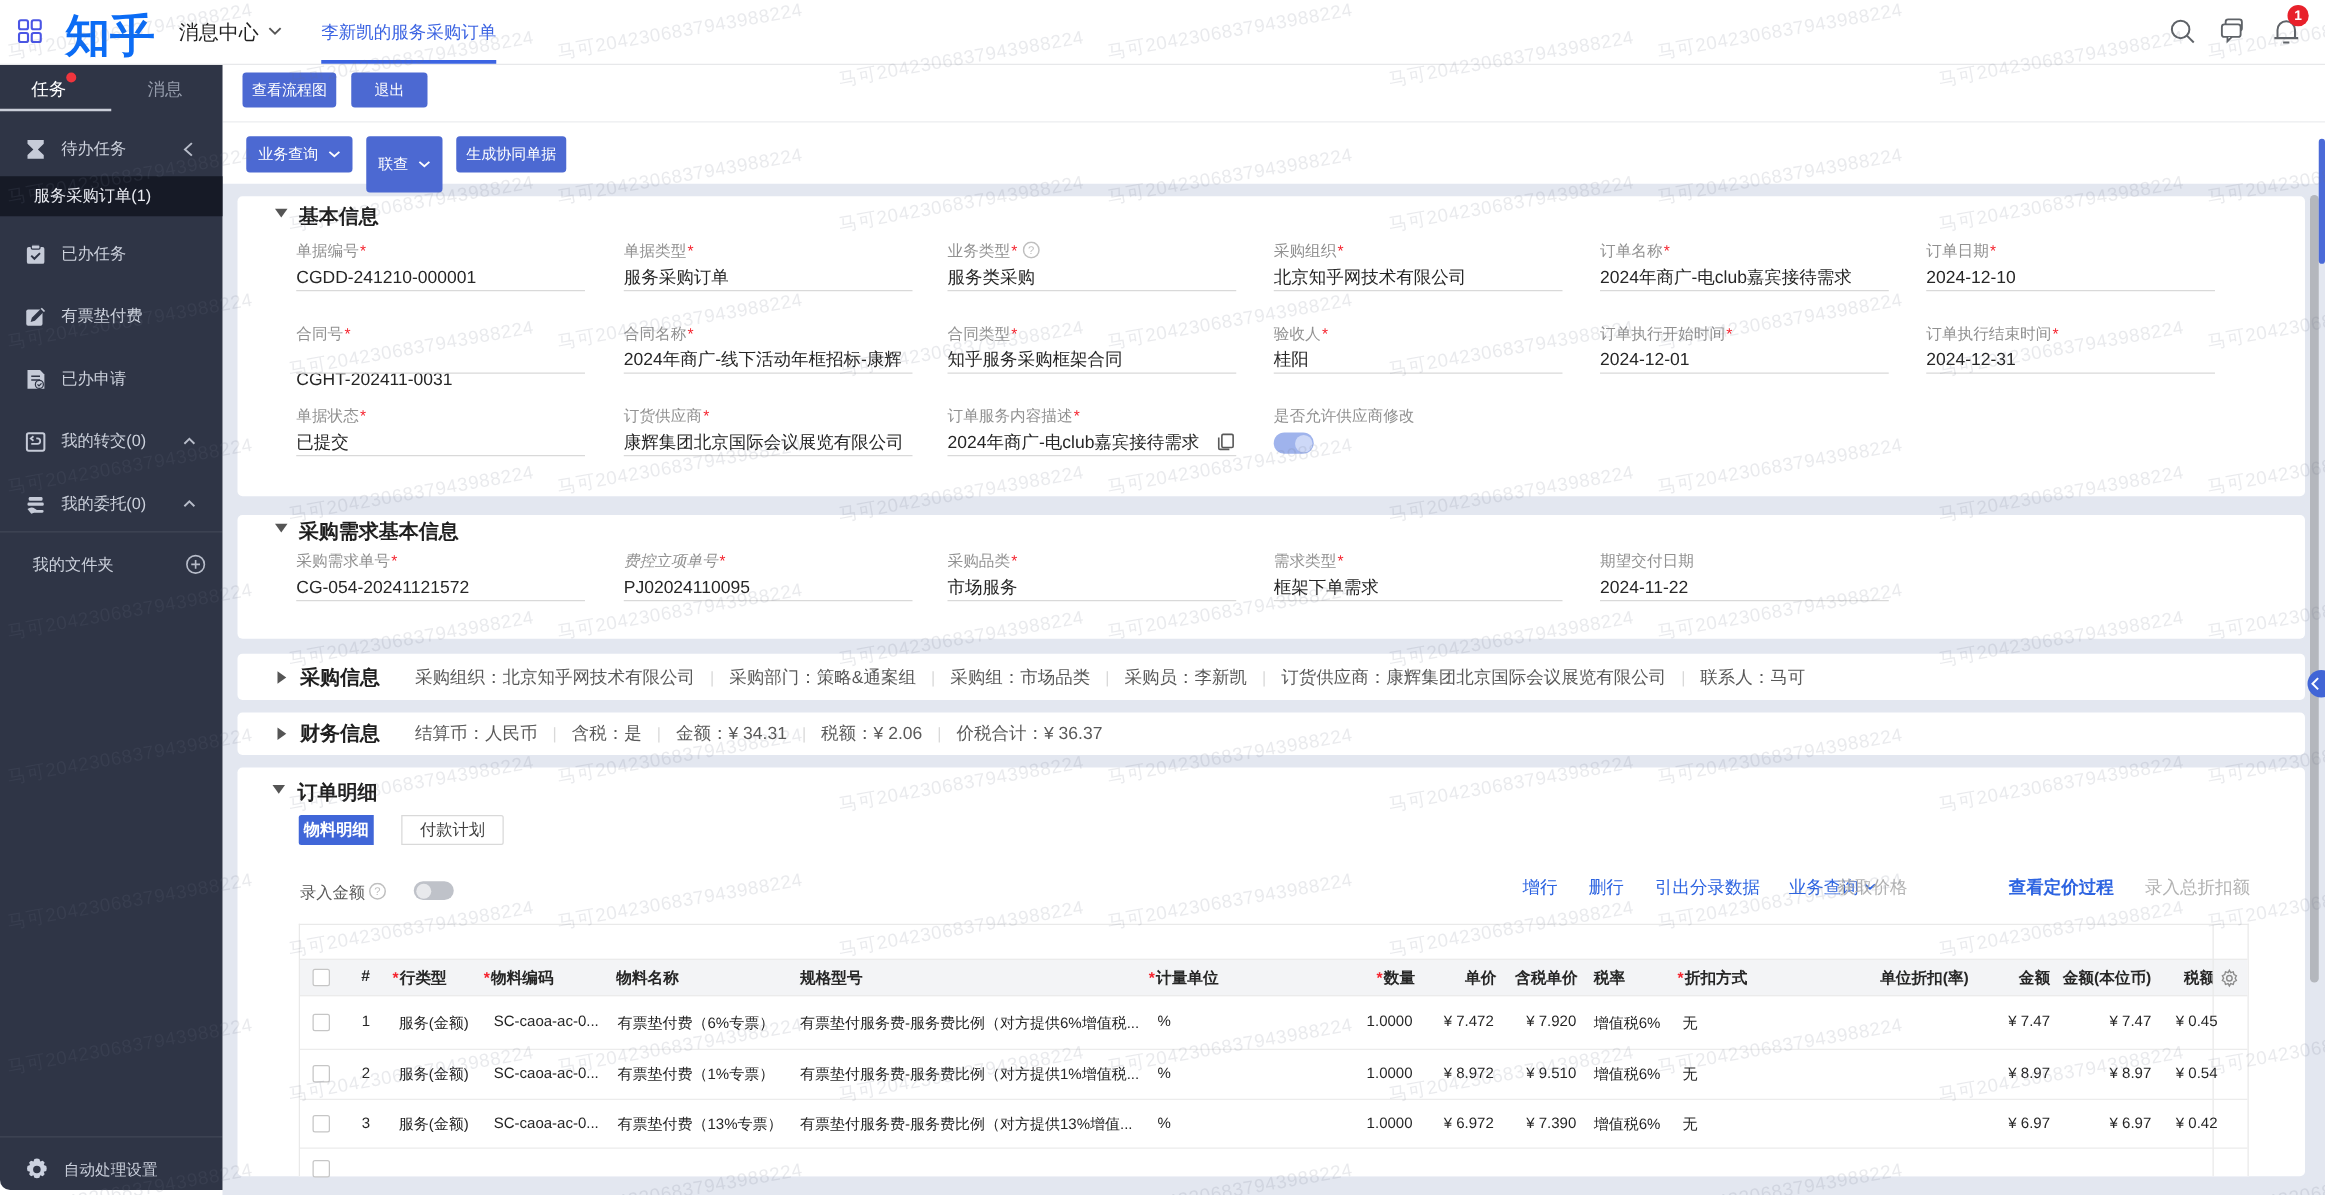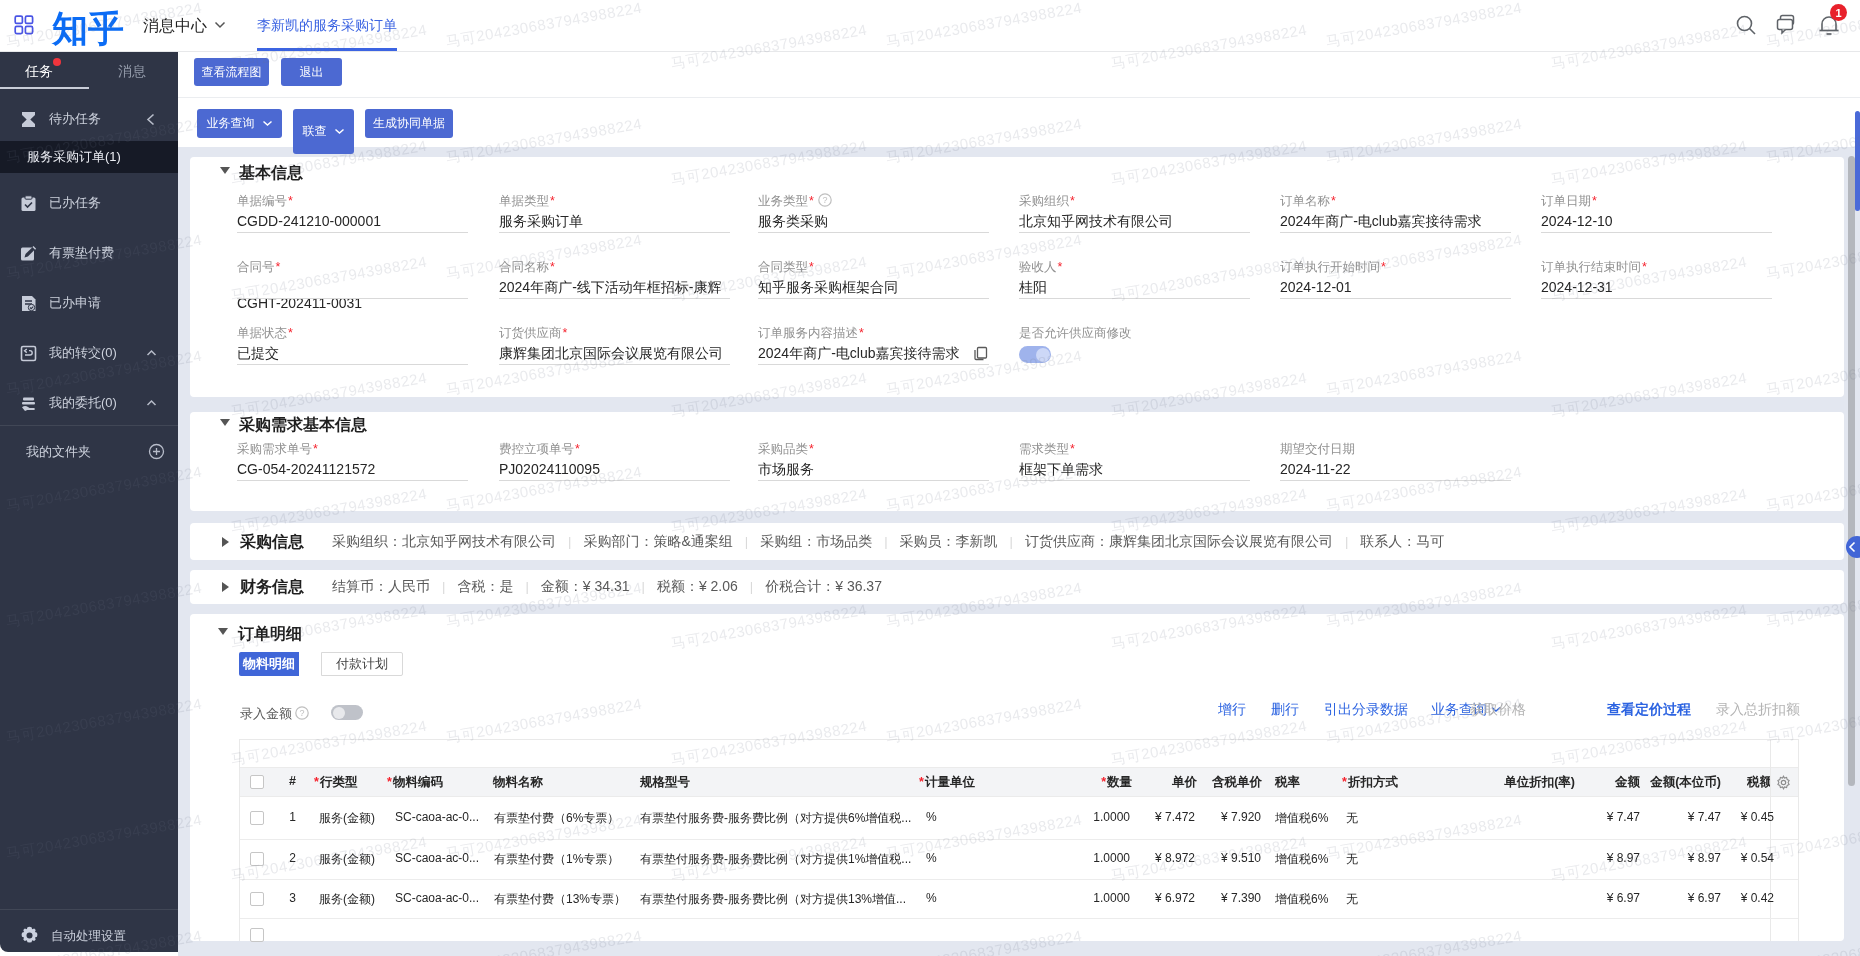--- a/index.html
+++ b/index.html
@@ -188,21 +188,21 @@
     </svg></div>
 <div class="lbl" style="left:1019px;top:325px;">是否允许供应商修改</div>
 <div class="abs" style="left:1019px;top:346px;width:32px;height:17px;border-radius:9px;background:#9fb3ec;"></div>
 <div class="abs" style="left:1036px;top:347.5px;width:14px;height:14px;border-radius:50%;background:#cdd8f7;"></div>
 <div class="abs" style="left:190px;top:412px;width:1654px;height:99px;background:#fff;border-radius:4px;"></div>
 <div class="tri-d" style="left:220px;top:419px;"></div>
 <div class="abs" style="left:239px;top:415px;font-size:16px;font-weight:bold;color:#1f1f1f;">采购需求基本信息</div>
 <div class="lbl" style="left:237px;top:441px;">采购需求单号<span class="star">*</span></div>
 <div class="val" style="left:237px;top:461px;">CG-054-20241121572</div>
 <div class="ul" style="left:237px;top:480px;width:231px;"></div>
-<div class="lbl" style="left:499px;top:441px;">费控立项单号<span class="star">*</span></div>
+<div class="lbl" style="left:499px;top:441px;font-style:italic;">费控立项单号<span class="star">*</span></div>
 <div class="val" style="left:499px;top:461px;">PJ02024110095</div>
 <div class="ul" style="left:499px;top:480px;width:231px;"></div>
 <div class="lbl" style="left:758px;top:441px;">采购品类<span class="star">*</span></div>
 <div class="val" style="left:758px;top:461px;">市场服务</div>
 <div class="ul" style="left:758px;top:480px;width:231px;"></div>
 <div class="lbl" style="left:1019px;top:441px;">需求类型<span class="star">*</span></div>
 <div class="val" style="left:1019px;top:461px;">框架下单需求</div>
 <div class="ul" style="left:1019px;top:480px;width:231px;"></div>
 <div class="lbl" style="left:1280px;top:441px;">期望交付日期</div>
 <div class="val" style="left:1280px;top:461px;">2024-11-22</div>

